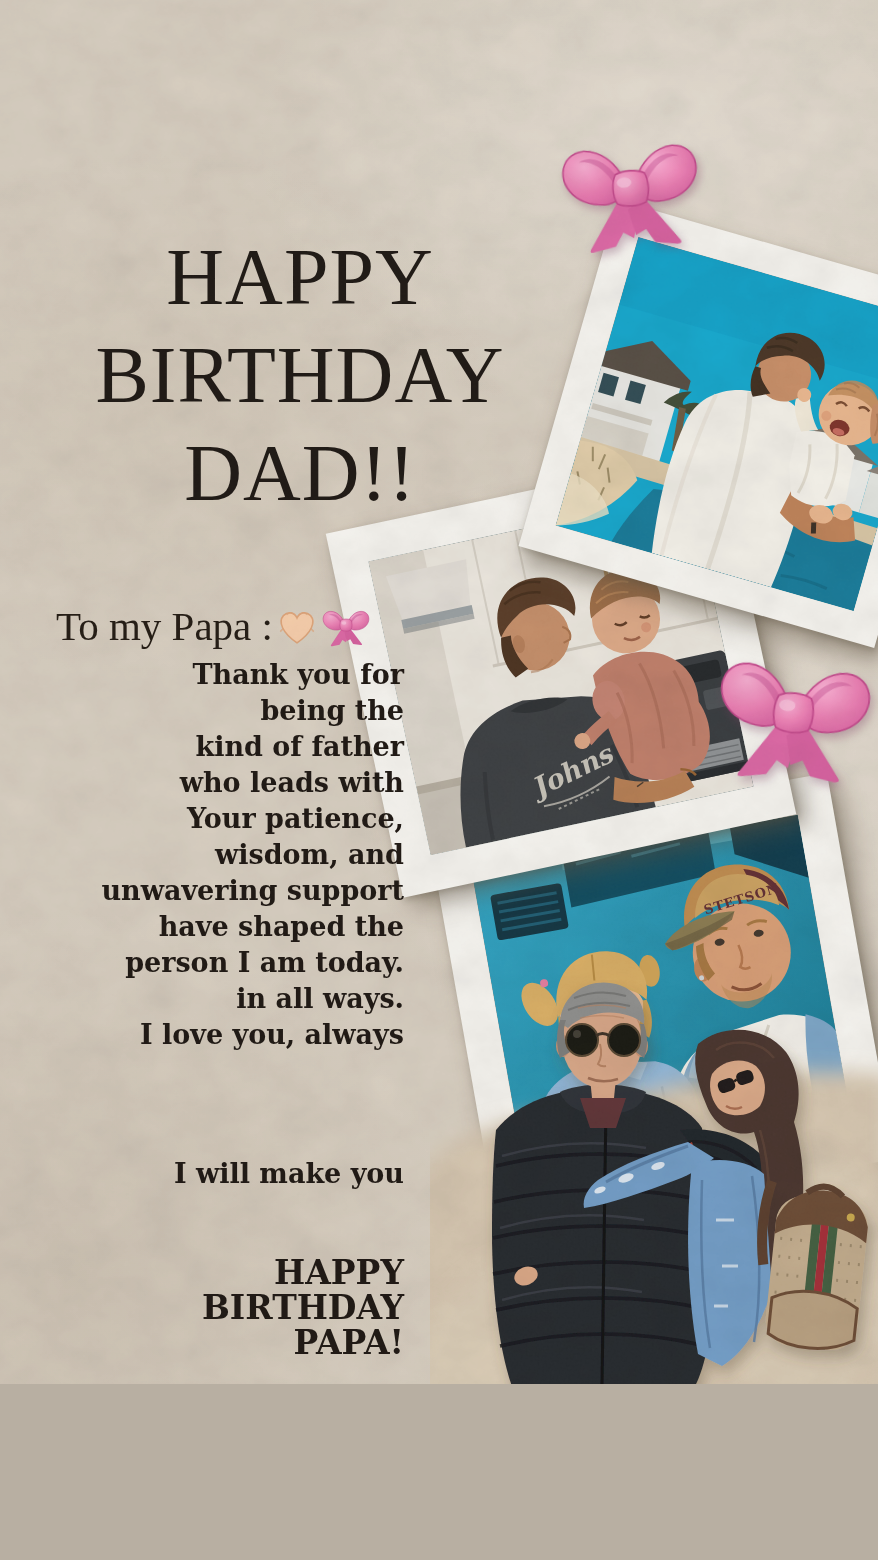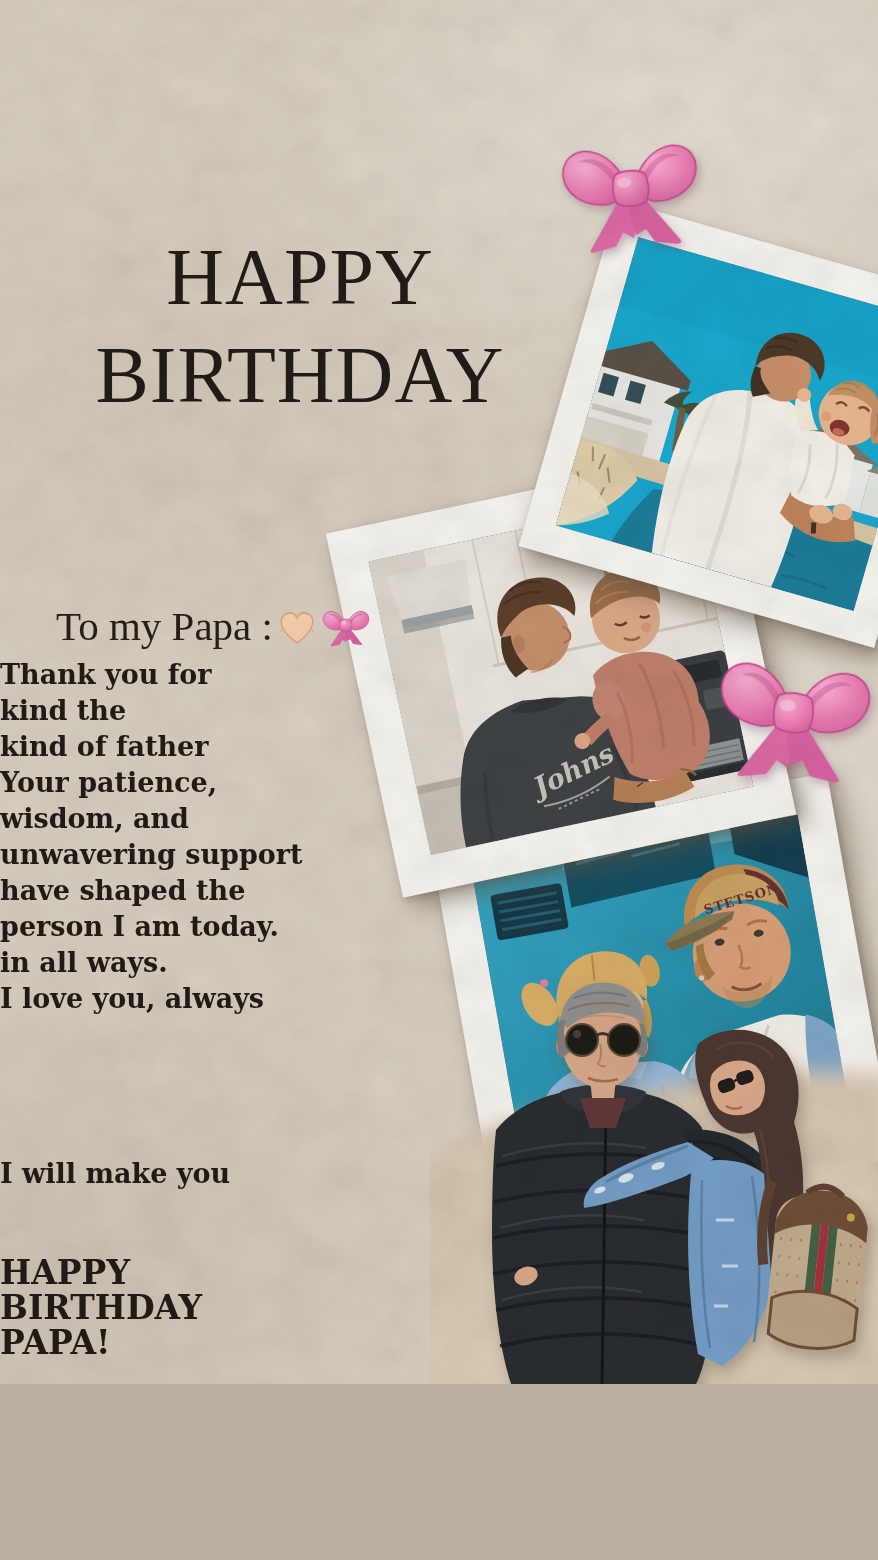--- a/index.html
+++ b/index.html
@@ -11,21 +11,21 @@
       radial-gradient(700px 600px at 95% 55%, rgba(236,229,218,.45), rgba(236,229,218,0) 70%),
       radial-gradient(560px 520px at 8% 92%, rgba(186,173,153,.35), rgba(186,173,153,0) 70%),
       radial-gradient(500px 380px at 18% 30%, rgba(199,187,168,.30), rgba(199,187,168,0) 70%);}
   .texture{position:absolute;inset:0;width:100%;height:100%;pointer-events:none;z-index:9;}
   .texture.mult{mix-blend-mode:multiply;opacity:.30;}
   .texture.scr{mix-blend-mode:screen;opacity:.08;}
   .title{position:absolute;left:10px;top:228px;width:580px;text-align:center;z-index:7;
     font-size:80px;line-height:98px;color:#1b1510;letter-spacing:1px;}
   .salutation{position:absolute;left:56px;top:602px;display:flex;align-items:center;
     font-size:41px;color:#20180f;z-index:7;white-space:nowrap;}
-  .msg{position:absolute;left:0;top:657px;width:404px;text-align:left;z-index:7;
+  .msg{position:absolute;left:0;top:657px;width:404px;text-align:right;z-index:7;
     font-family:"DejaVu Serif",serif;font-weight:700;font-size:27px;line-height:36px;color:#1b140e;}
   .promise{top:1156px;}
   .closing{top:1255px;font-size:33px;line-height:35px;}
   .polaroid{position:absolute;background:#f8f6f1;
     box-shadow:9px 13px 22px rgba(90,78,60,.50), 2px 3px 6px rgba(90,78,60,.30);}
   .polaroid .ph{position:absolute;overflow:hidden;background:#9aa;
     box-shadow:inset 0 0 8px rgba(60,50,40,.25);}
   .ph svg{display:block;width:100%;height:100%;}
   #photo1{left:561px;top:244px;width:370px;height:360px;transform:rotate(16deg);z-index:4;}
   #photo1 .ph{inset:30px;}
@@ -81,20 +81,21 @@
         <path d="M80 50 C88 30 106 20 118 28 C106 26 92 36 84 54 Z" fill="#c85093" opacity=".45"></path>
         <path d="M56 42 C64 38 76 38 84 42 C88 50 88 62 84 70 C76 74 64 74 56 70 C52 62 52 50 56 42 Z" fill="url(#bowG)" stroke="#c4478b" stroke-width="1.5"></path>
         <ellipse cx="64" cy="50" rx="7" ry="5" fill="#fbc3dd" opacity=".8"></ellipse>
       </g>
     </defs>
   </svg>
 
   <div class="title">
     <div>HAPPY</div>
     <div>BIRTHDAY</div>
+    <div>DAD!!</div>
   </div>
 
   <div class="polaroid" id="photo1">
     <div class="ph">
       <svg viewBox="0 0 310 300" preserveAspectRatio="none">
         <rect width="310" height="300" fill="#12a7cd"></rect>
         <rect width="310" height="70" fill="#0d9dc5" opacity=".6"></rect>
         <g>
           <rect x="-6" y="120" width="88" height="96" fill="#e9e8e3"></rect>
           <polygon points="-10,124 42,96 90,124 90,134 -10,134" fill="#564c42"></polygon>
@@ -425,22 +426,23 @@
       <path d="M17 13 C20 10 24 10 27 13 M33 13 C36 10 40 10 43 13" stroke="#dfa478" stroke-width="1.5" fill="none" opacity=".8"></path>
       <path d="M13 30 l-4 4 M47 30 l4 4" stroke="#dfa478" stroke-width="2" opacity=".7"></path>
     </svg>
     <svg class="inline-icon" width="50" height="43" viewBox="0 0 140 120">
         <use href="#bowShape"></use>
       </svg>
   </div>
 
   <div class="msg">
     <div>Thank you for</div>
-    <div>kind the</div>
+    <div>being the</div>
     <div>kind of father</div>
+    <div>who leads with</div>
     <div>Your patience,</div>
     <div>wisdom, and</div>
     <div>unwavering support</div>
     <div>have shaped the</div>
     <div>person I am today.</div>
     <div>in all ways.</div>
     <div>I love you, always</div>
   </div>
 
   <div class="msg promise">

